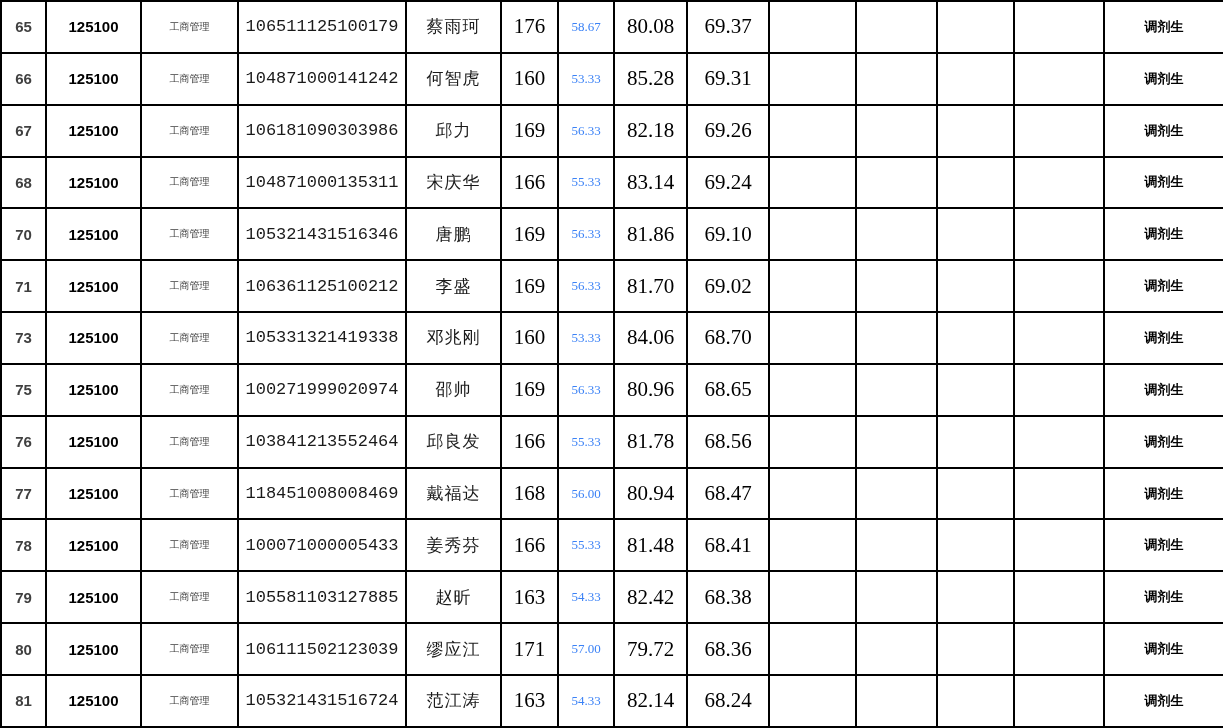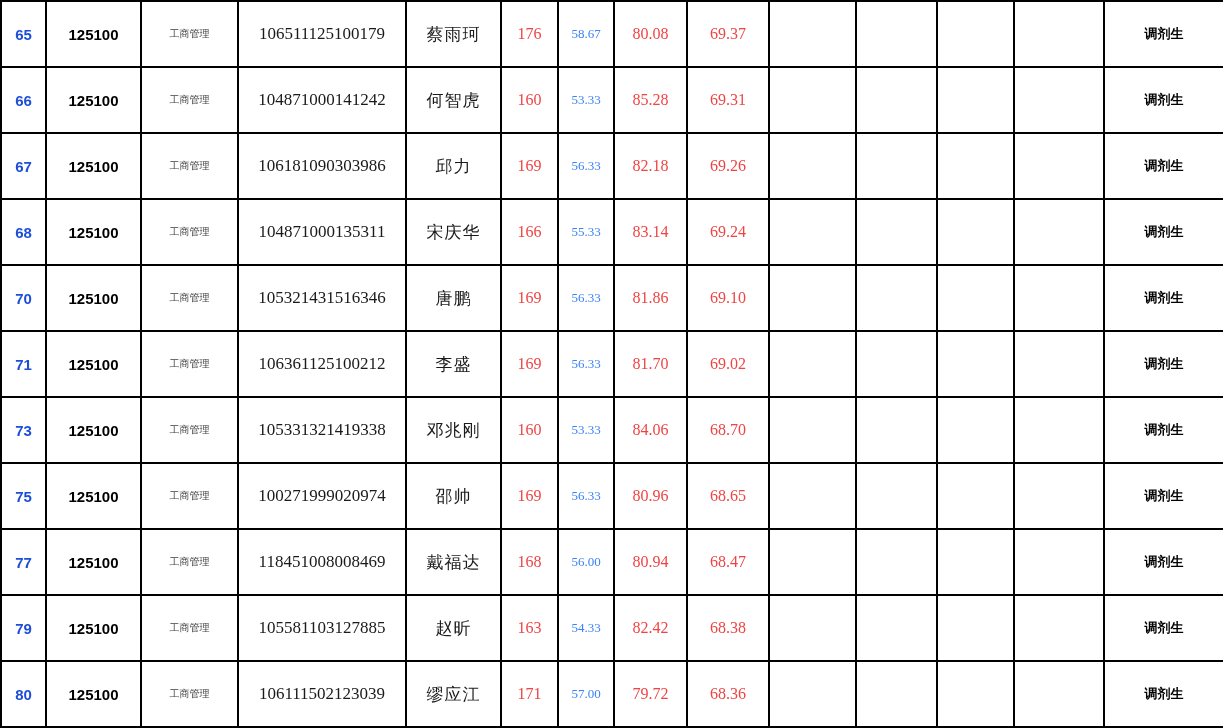--- a/index.html
+++ b/index.html
@@ -26,49 +26,49 @@
     vertical-align: middle;
     overflow: hidden;
     white-space: nowrap;
   }
   tr.data-row { height: 42.8px; }
 
   .c-no {
     font-family: "Liberation Sans", "DejaVu Sans", sans-serif;
     font-weight: bold;
     font-size: 15px;
-    color: #1d4ed8;
+    color: #404040;
   }
   .c-code {
     font-family: "Liberation Sans", "DejaVu Sans", sans-serif;
     font-weight: bold;
     font-size: 15px;
     color: #000000;
   }
   .c-major {
     font-family: "Liberation Serif", "DejaVu Serif", serif;
     font-size: 10px;
     color: #404040;
   }
   .c-id {
-    font-family: Liberation Serif, serif;
+    font-family: Liberation Mono, monospace;
     font-size: 17px;
     color: #1a1a1a;
   }
   .c-name {
     font-family: "Liberation Serif", "DejaVu Serif", serif;
     font-size: 17px;
     color: #1a1a1a;
     letter-spacing: 1px;
     border-radius: 8px;
   }
   .c-s1, .c-s3, .c-s4 {
     font-family: "Liberation Serif", "DejaVu Serif", serif;
-    font-size: 16px;
-    color: #ef4444;
+    font-size: 21px;
+    color: #000000;
     border-radius: 20px;
   }
   .c-s2 {
     font-family: "Liberation Serif", "DejaVu Serif", serif;
     font-size: 13px;
     color: #3b82f6;
   }
   .c-empty {
     font-size: 12px;
   }
@@ -232,38 +232,70 @@
     <td class="c-s2">56.33</td>
     <td class="c-s3">80.96</td>
     <td class="c-s4">68.65</td>
     <td class="c-empty"></td>
     <td class="c-empty"></td>
     <td class="c-empty"></td>
     <td class="c-empty"></td>
     <td class="c-status">调剂生</td>
   </tr>
 
+  <tr class="data-row">
+    <td class="c-no">76</td>
+    <td class="c-code">125100</td>
+    <td class="c-major">工商管理</td>
+    <td class="c-id">103841213552464</td>
+    <td class="c-name">邱良发</td>
+    <td class="c-s1">166</td>
+    <td class="c-s2">55.33</td>
+    <td class="c-s3">81.78</td>
+    <td class="c-s4">68.56</td>
+    <td class="c-empty"></td>
+    <td class="c-empty"></td>
+    <td class="c-empty"></td>
+    <td class="c-empty"></td>
+    <td class="c-status">调剂生</td>
+  </tr>
 
   <tr class="data-row">
     <td class="c-no">77</td>
     <td class="c-code">125100</td>
     <td class="c-major">工商管理</td>
     <td class="c-id">118451008008469</td>
     <td class="c-name">戴福达</td>
     <td class="c-s1">168</td>
     <td class="c-s2">56.00</td>
     <td class="c-s3">80.94</td>
     <td class="c-s4">68.47</td>
     <td class="c-empty"></td>
     <td class="c-empty"></td>
     <td class="c-empty"></td>
     <td class="c-empty"></td>
     <td class="c-status">调剂生</td>
   </tr>
 
+  <tr class="data-row">
+    <td class="c-no">78</td>
+    <td class="c-code">125100</td>
+    <td class="c-major">工商管理</td>
+    <td class="c-id">100071000005433</td>
+    <td class="c-name">姜秀芬</td>
+    <td class="c-s1">166</td>
+    <td class="c-s2">55.33</td>
+    <td class="c-s3">81.48</td>
+    <td class="c-s4">68.41</td>
+    <td class="c-empty"></td>
+    <td class="c-empty"></td>
+    <td class="c-empty"></td>
+    <td class="c-empty"></td>
+    <td class="c-status">调剂生</td>
+  </tr>
 
   <tr class="data-row">
     <td class="c-no">79</td>
     <td class="c-code">125100</td>
     <td class="c-major">工商管理</td>
     <td class="c-id">105581103127885</td>
     <td class="c-name">赵昕</td>
     <td class="c-s1">163</td>
     <td class="c-s2">54.33</td>
     <td class="c-s3">82.42</td>
@@ -285,14 +317,30 @@
     <td class="c-s2">57.00</td>
     <td class="c-s3">79.72</td>
     <td class="c-s4">68.36</td>
     <td class="c-empty"></td>
     <td class="c-empty"></td>
     <td class="c-empty"></td>
     <td class="c-empty"></td>
     <td class="c-status">调剂生</td>
   </tr>
 
+  <tr class="data-row">
+    <td class="c-no">81</td>
+    <td class="c-code">125100</td>
+    <td class="c-major">工商管理</td>
+    <td class="c-id">105321431516724</td>
+    <td class="c-name">范江涛</td>
+    <td class="c-s1">163</td>
+    <td class="c-s2">54.33</td>
+    <td class="c-s3">82.14</td>
+    <td class="c-s4">68.24</td>
+    <td class="c-empty"></td>
+    <td class="c-empty"></td>
+    <td class="c-empty"></td>
+    <td class="c-empty"></td>
+    <td class="c-status">调剂生</td>
+  </tr>
 </tbody>
 </table>
 
 </body></html>

